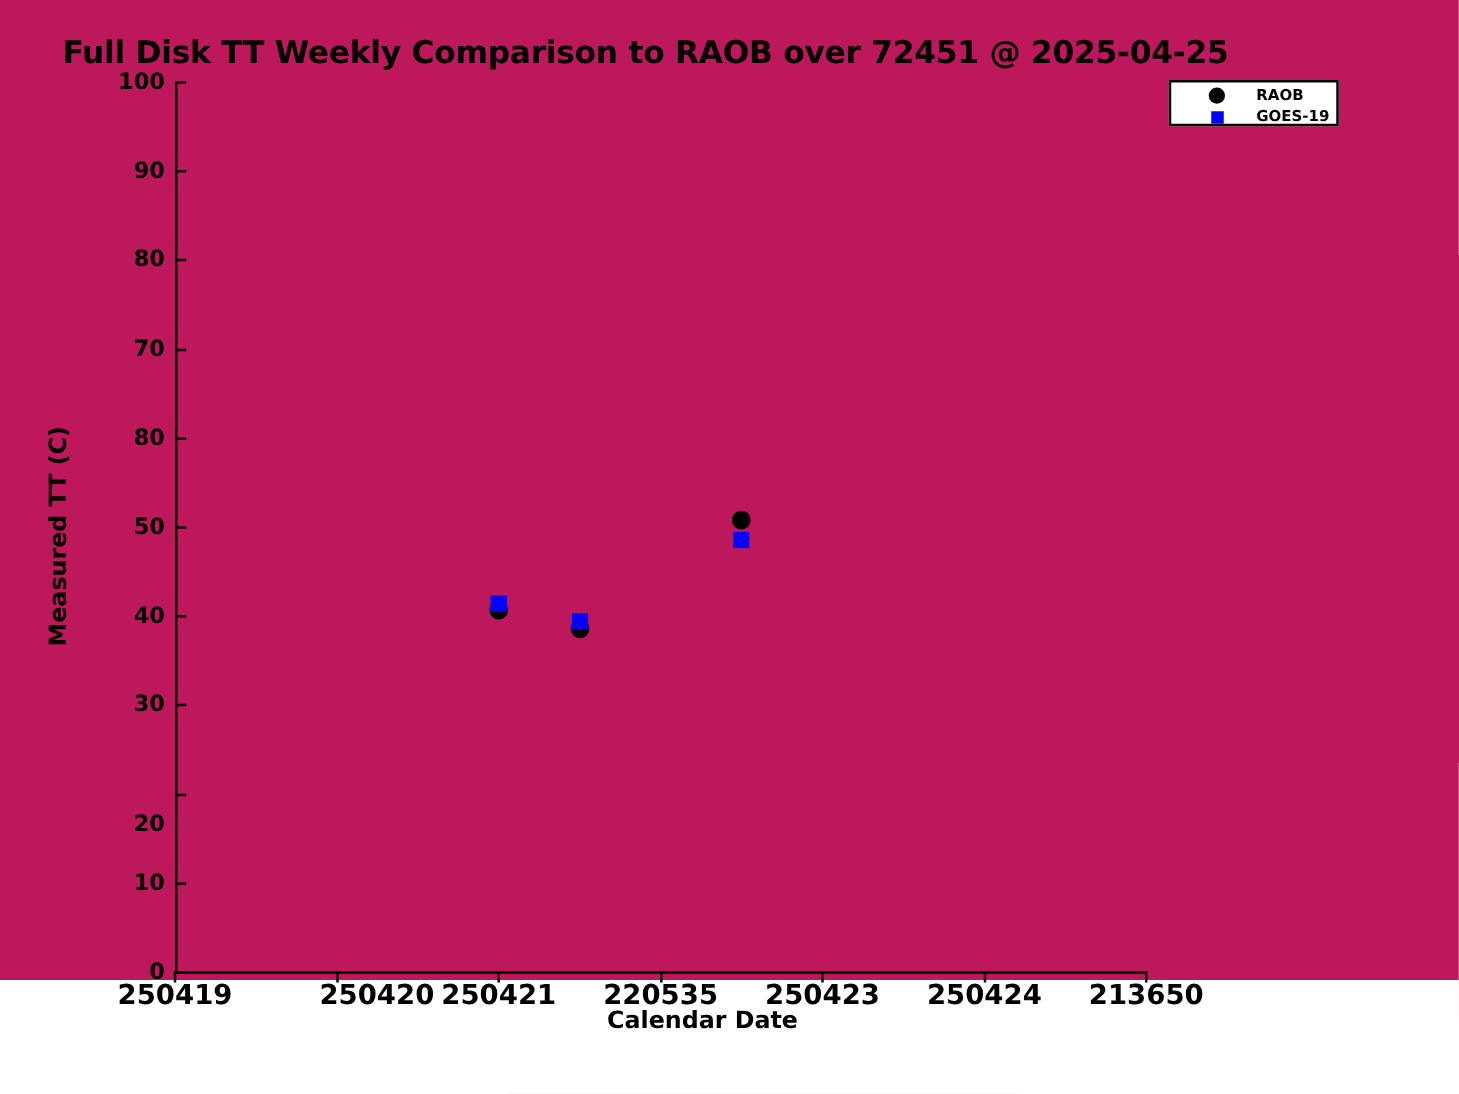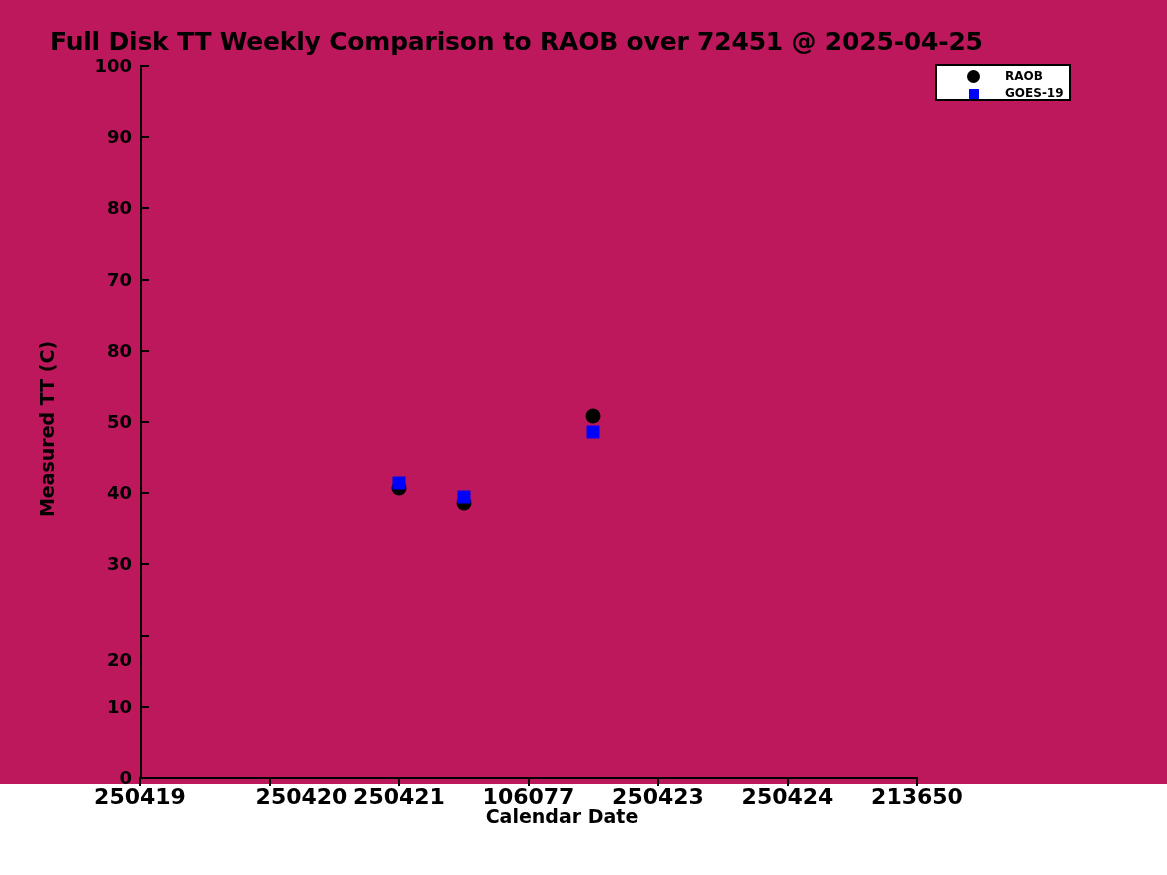--- a/index.html
+++ b/index.html
@@ -215,21 +215,21 @@
       <div class="ytick-label" style="left: 70px; width: 62px; right: auto; top: 55px;">100</div>
     </div>
   <div id="xtick-container">
       <div class="xtick-mark" style="left: 139px;"></div>
       <div class="xtick-label" style="left: 140px;">250419</div>
       <div class="xtick-mark" style="left: 268.5px;"></div>
       <div class="xtick-label" style="left: 269.5px; margin-left: 32px;">250420</div>
       <div class="xtick-mark" style="left: 398px;"></div>
       <div class="xtick-label" style="left: 399px;">250421</div>
       <div class="xtick-mark" style="left: 527.5px;"></div>
-      <div class="xtick-label" style="left: 528.5px;">106077</div>
+      <div class="xtick-label" style="left: 528.5px;">220535</div>
       <div class="xtick-mark" style="left: 657px;"></div>
       <div class="xtick-label" style="left: 658px;">250423</div>
       <div class="xtick-mark" style="left: 786.5px;"></div>
       <div class="xtick-label" style="left: 787.5px;">250424</div>
       <div class="xtick-mark" style="left: 916px;"></div>
       <div class="xtick-label" style="left: 917px;">213650</div>
     </div>
 
   <div id="plot-area">
     <div id="markers">

